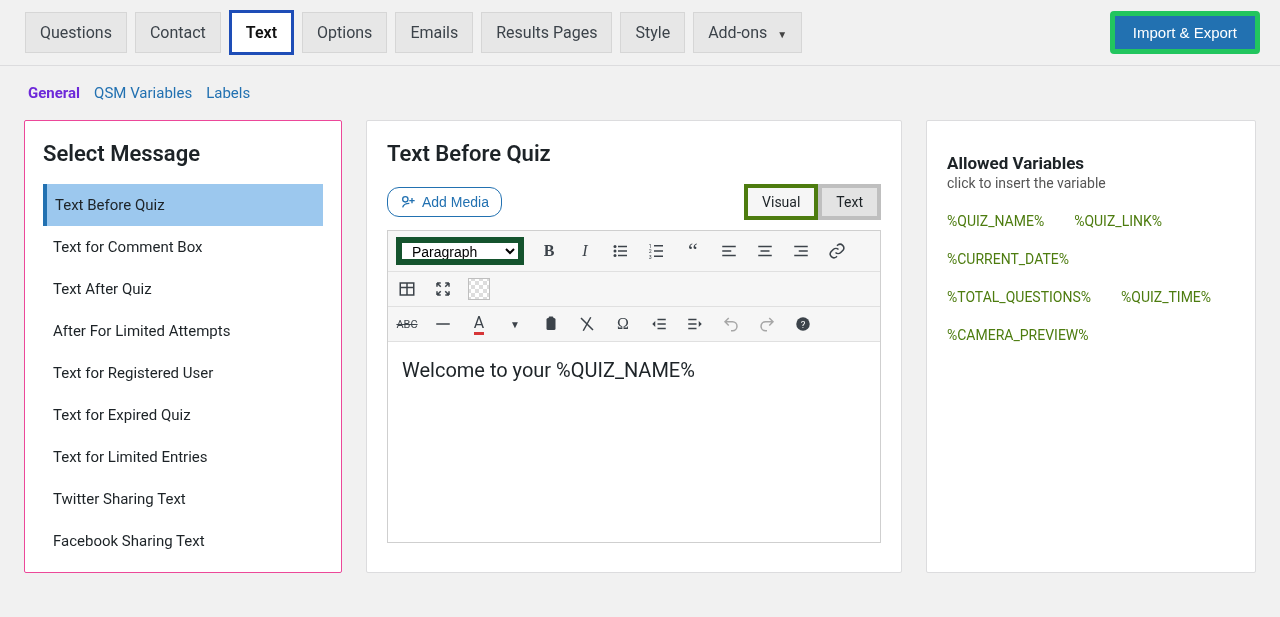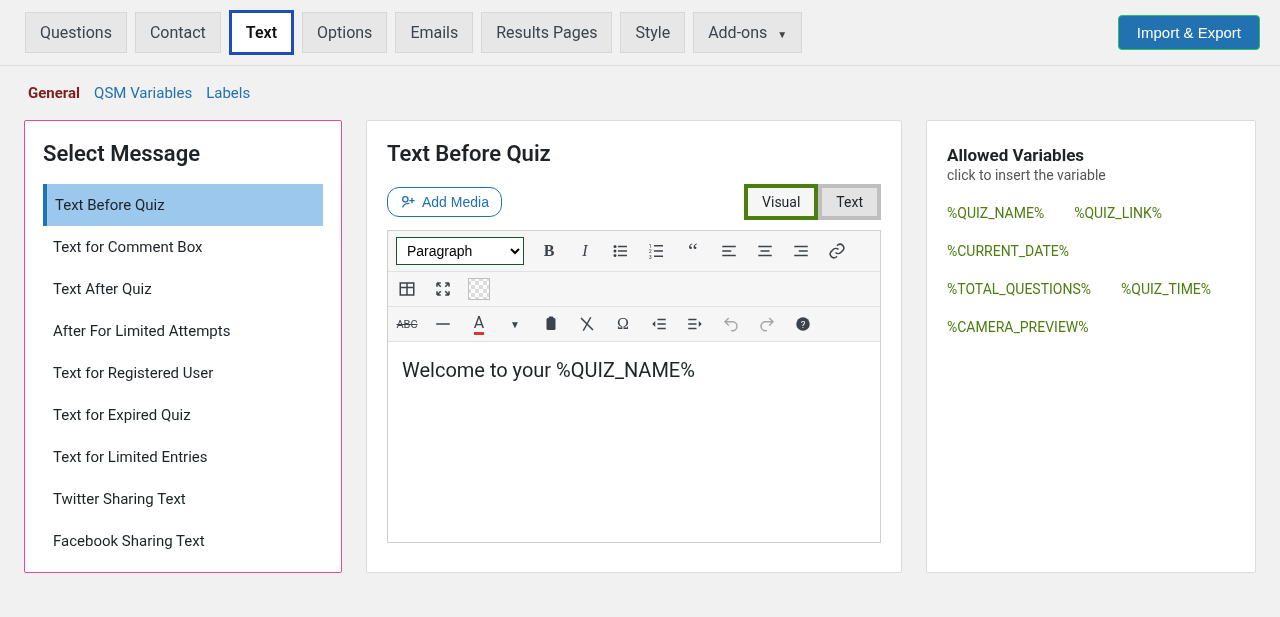--- a/index.html
+++ b/index.html
@@ -35,35 +35,35 @@
   }
   .tab .caret {
     display: inline-block;
     margin-left: 6px;
     font-size: 10px;
     color: #444;
   }
   .import-btn {
     background: #2271b1;
     color: #fff;
-    border: 1px solid #22c55e;
+    border: 5px solid #22c55e;
     border-radius: 4px;
     padding: 8px 18px;
     font-size: 15px;
     cursor: pointer;
   }
 
   .subtabs {
     display: flex;
     gap: 14px;
     padding: 18px 28px;
     font-size: 15px;
   }
   .subtab { color: #2271b1; cursor: pointer; }
-  .subtab.active { font-weight: 700; color: #7f1d1d; }
+  .subtab.active { font-weight: 700; color: #6d28d9; }
 
   .workspace {
     display: flex;
     gap: 24px;
     padding: 0 24px;
   }
   .left-panel {
     width: 318px;
     background: #fff;
     border: 1px solid #ec4899;
@@ -136,21 +136,21 @@
     display: flex;
     align-items: center;
     gap: 14px;
     padding: 6px 8px;
     background: #f6f6f6;
     border-bottom: 1px solid #e0e0e0;
   }
   .format-select {
     width: 128px;
     height: 28px;
-    border: 1px solid #14532d;
+    border: 6px solid #14532d;
     background: #fff;
     padding: 0 6px;
     font-size: 14px;
   }
   .tb-btn {
     width: 22px;
     height: 22px;
     display: flex;
     align-items: center;
     justify-content: center;
@@ -171,21 +171,21 @@
     color: #1d2327;
     outline: none;
     cursor:text;
   }
 
   .right-panel {
     width: 330px;
     background: #fff;
     border: 1px solid #dcdcde;
     border-radius: 2px;
-    padding: 24px 20px;
+    padding: 32px 20px;
   }
   .right-panel h3 {
     font-size: 17px;
     font-weight: 700;
     margin-bottom: 2px;
   }
   .right-panel .hint {
     font-size: 14px;
     color: #555;
     margin-bottom: 22px;

